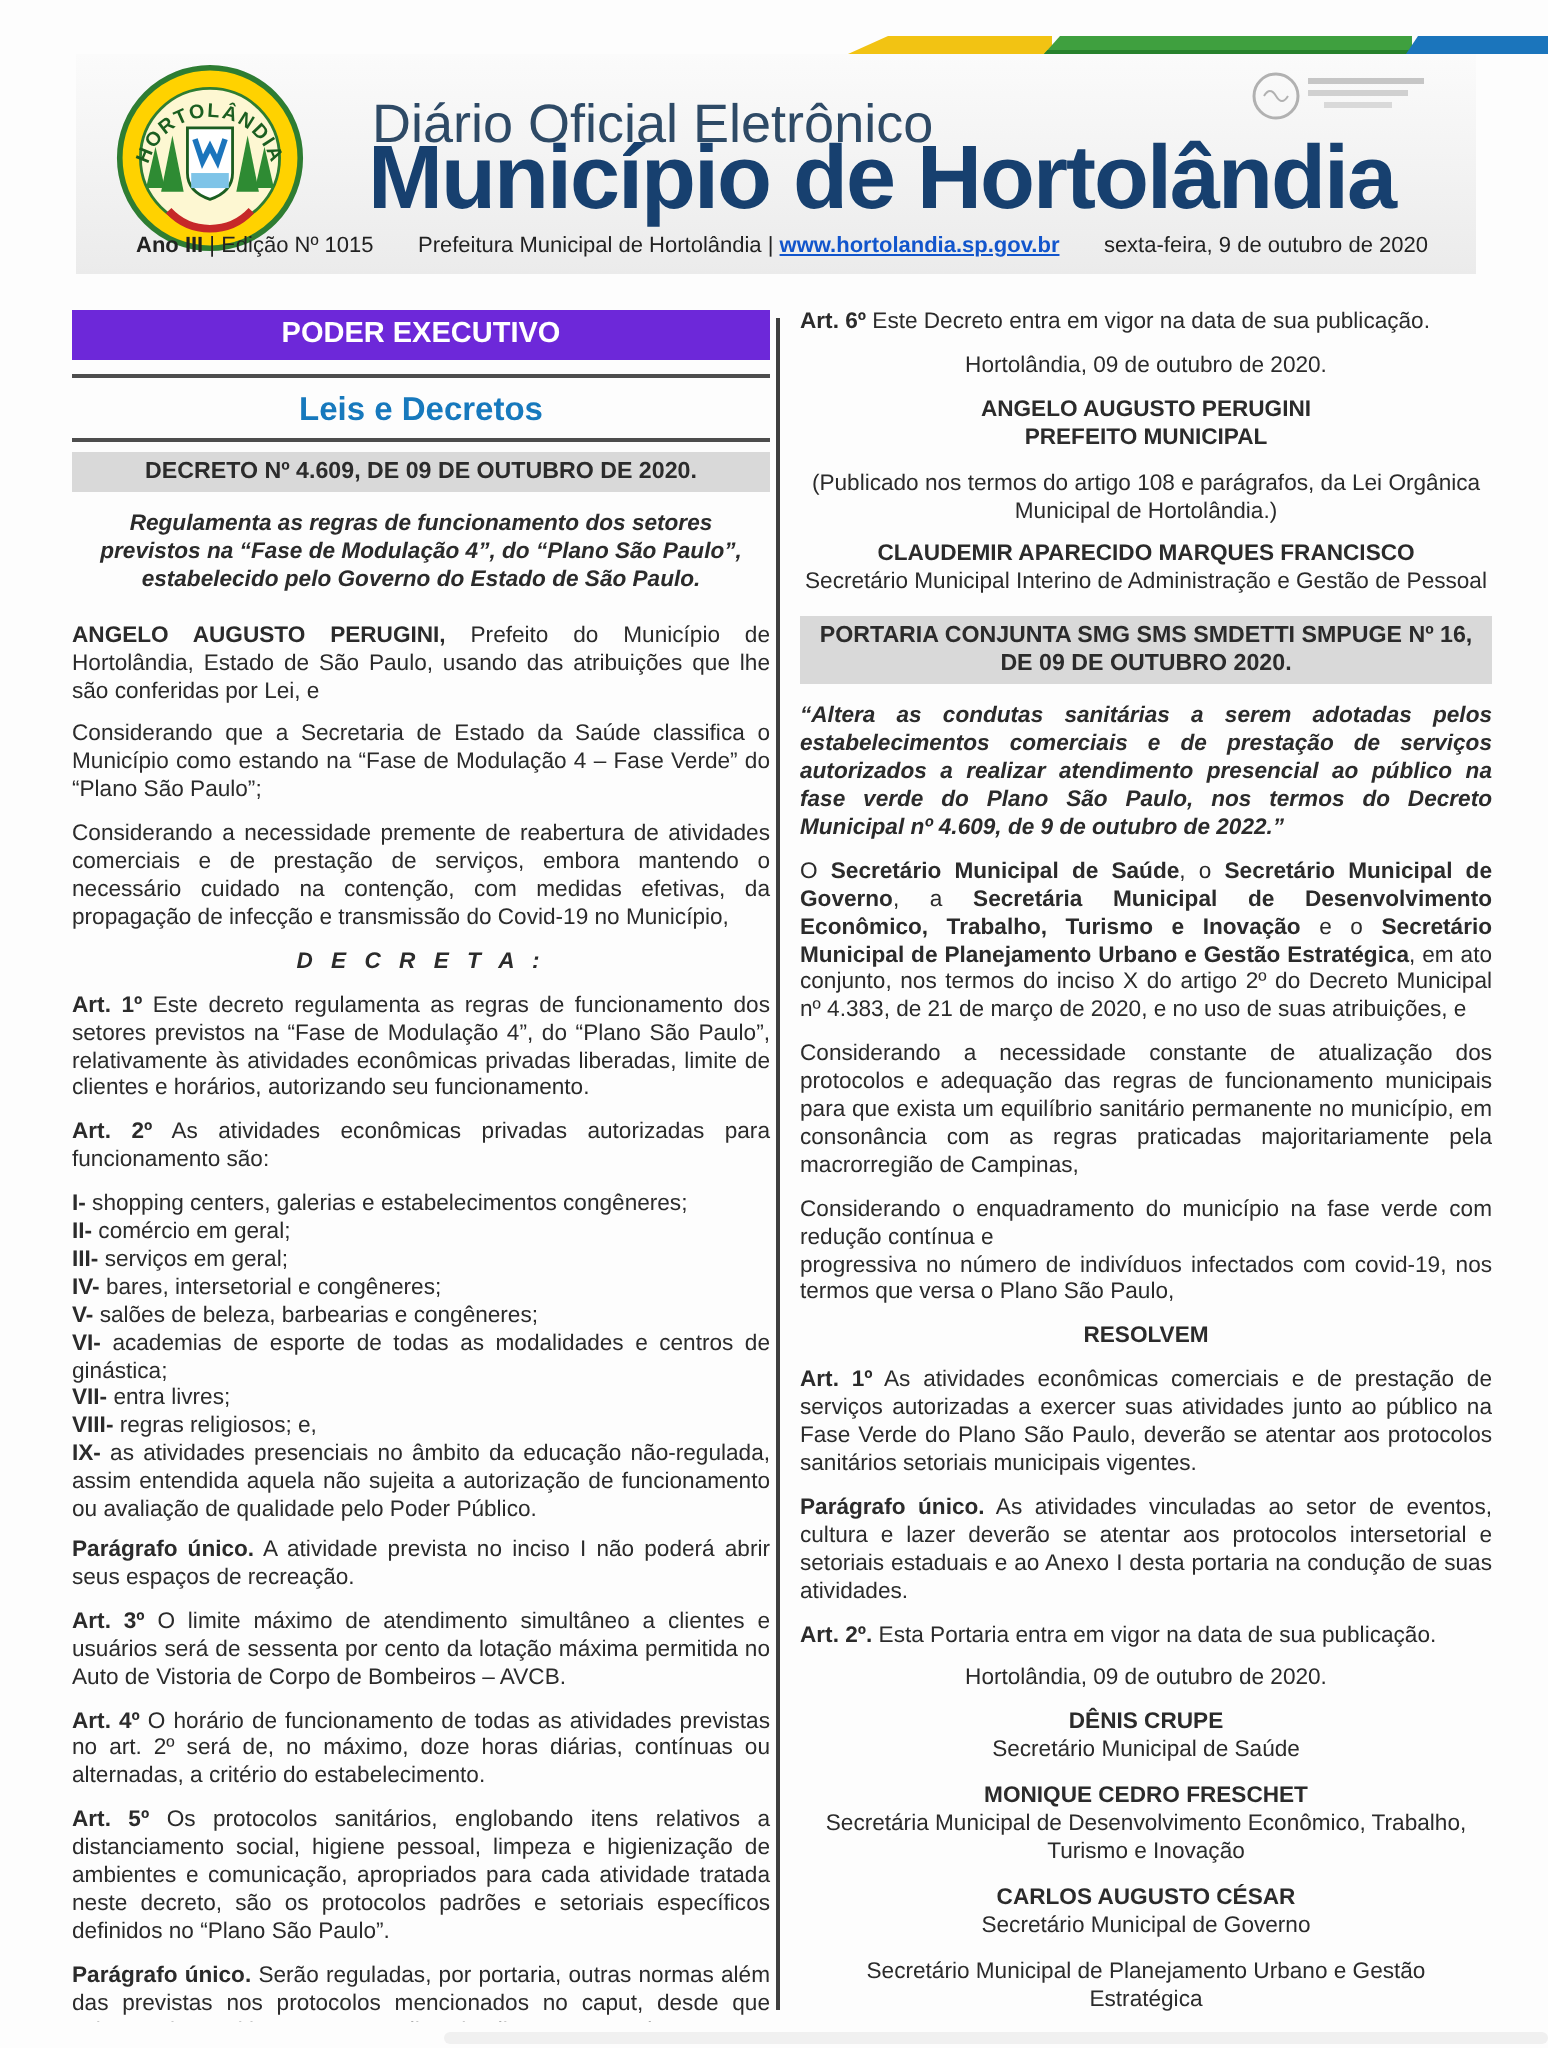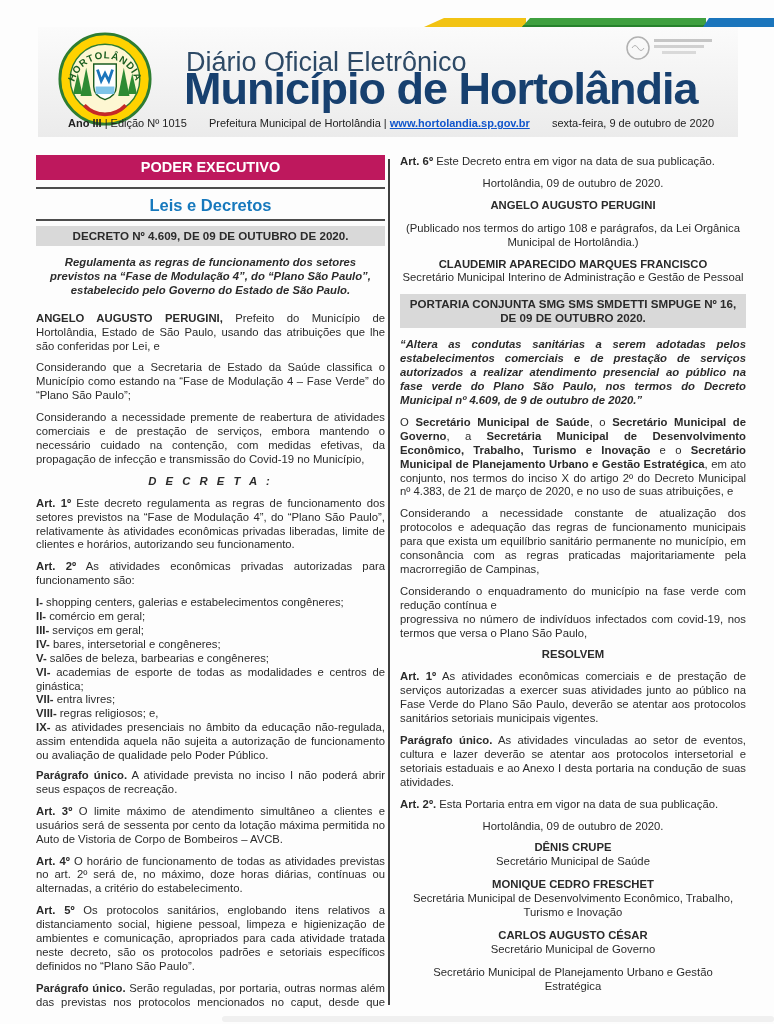--- a/index.html
+++ b/index.html
@@ -41,21 +41,21 @@
 
   p{margin:0 0 8px;font-size:11.3px;line-height:13.9px;text-align:justify;}
   .tight p{margin:0;}
   .center{text-align:center;}
   .b{font-weight:700;}
   .bi{font-weight:700;font-style:italic;}
   .ementa{font-weight:700;font-style:italic;text-align:center;margin:10px 6px 14px;}
   .spread{letter-spacing:3px;}
 
   .banner-blue{
-    background:#be185d;color:#ffffff;font-weight:700;font-size:14.5px;
+    background:#6d28d9;color:#ffffff;font-weight:700;font-size:14.5px;
     text-align:center;padding:4px 0 5px;margin-bottom:7px;
   }
   .rule{height:2px;background:#4d4d4d;margin:0 0 5px;}
   .section-title{color:#1779bd;font-weight:700;font-size:16.5px;text-align:center;padding:2px 0 4px;}
   .banner-gray{
     background:#d9d9d9;color:#2b2b2b;font-weight:700;font-size:11.6px;
     text-align:center;padding:3px 8px;margin-bottom:10px;line-height:14px;
   }
   .sig{text-align:center;margin:0 0 9px;font-size:11.3px;line-height:13.9px;}
   .sig .name{font-weight:700;}
@@ -159,31 +159,32 @@
     </div>
 
     <div class="v-divider"></div>
 
     <div class="col-right">
       <p><span class="b">Art. 6º</span><span> Este Decreto entra em vigor na data de sua publicação.</span></p>
       <p class="center">Hortolândia, 09 de outubro de 2020.</p>
 
       <div class="sig">
         <div class="name">ANGELO AUGUSTO PERUGINI</div>
+        <div class="name">PREFEITO MUNICIPAL</div>
       </div>
       <p class="center">(Publicado nos termos do artigo 108 e parágrafos, da Lei Orgânica Municipal de Hortolândia.)</p>
 
       <div class="sig">
         <div class="name">CLAUDEMIR APARECIDO MARQUES FRANCISCO</div>
         <div>Secretário Municipal Interino de Administração e Gestão de Pessoal</div>
       </div>
 
       <div class="banner-gray">PORTARIA CONJUNTA SMG SMS SMDETTI SMPUGE Nº 16, DE 09 DE OUTUBRO 2020.</div>
 
-      <p class="bi">“Altera as condutas sanitárias a serem adotadas pelos estabelecimentos comerciais e de prestação de serviços autorizados a realizar atendimento presencial ao público na fase verde do Plano São Paulo, nos termos do Decreto Municipal nº 4.609, de 9 de outubro de 2020.”</p>
+      <p class="bi">“Altera as condutas sanitárias a serem adotadas pelos estabelecimentos comerciais e de prestação de serviços autorizados a realizar atendimento presencial ao público na fase verde do Plano São Paulo, nos termos do Decreto Municipal nº 4.609, de 9 de outubro de 2022.”</p>
 
       <p><span>O </span><span class="b">Secretário Municipal de Saúde</span><span>, o </span><span class="b">Secretário Municipal de Governo</span><span>, a </span><span class="b">Secretária Municipal de Desenvolvimento Econômico, Trabalho, Turismo e Inovação</span><span> e o </span><span class="b">Secretário Municipal de Planejamento Urbano e Gestão Estratégica</span><span>, em ato conjunto, nos termos do inciso X do artigo 2º do Decreto Municipal nº 4.383, de 21 de março de 2020, e no uso de suas atribuições, e</span></p>
 
       <p>Considerando a necessidade constante de atualização dos protocolos e adequação das regras de funcionamento municipais para que exista um equilíbrio sanitário permanente no município, em consonância com as regras praticadas majoritariamente pela macrorregião de Campinas,</p>
       <div style="margin-bottom:8px;">
         <p style="margin:0;">Considerando o enquadramento do município na fase verde com redução contínua e</p>
         <p style="margin:0;">progressiva no número de indivíduos infectados com covid-19, nos termos que versa o Plano São Paulo,</p>
       </div>
 
       <p class="center b">RESOLVEM</p>

